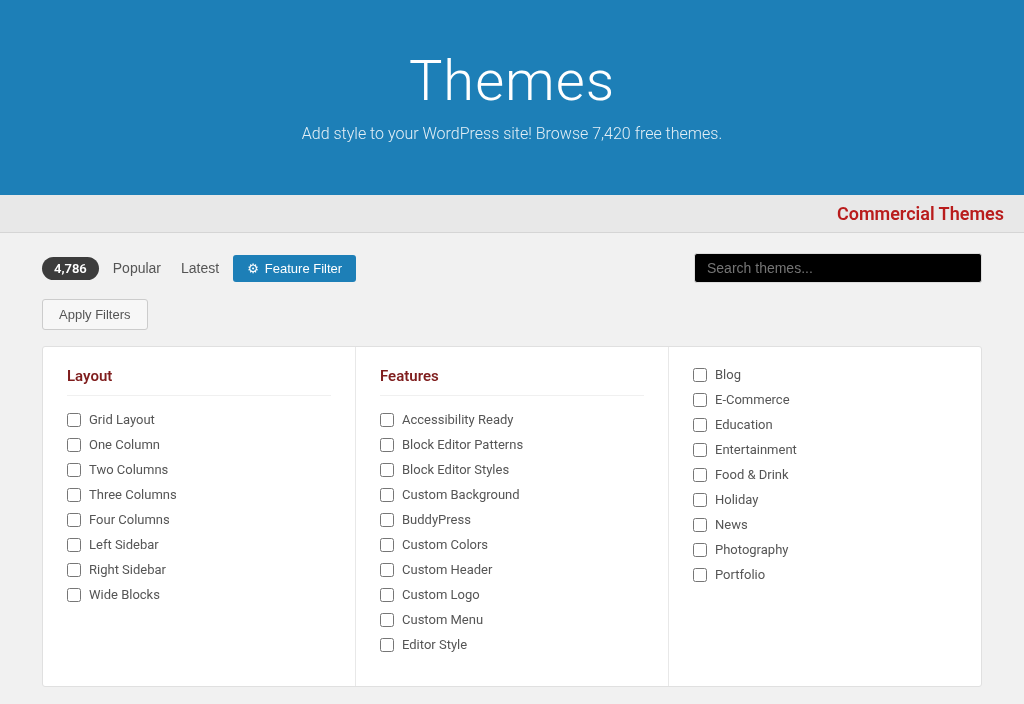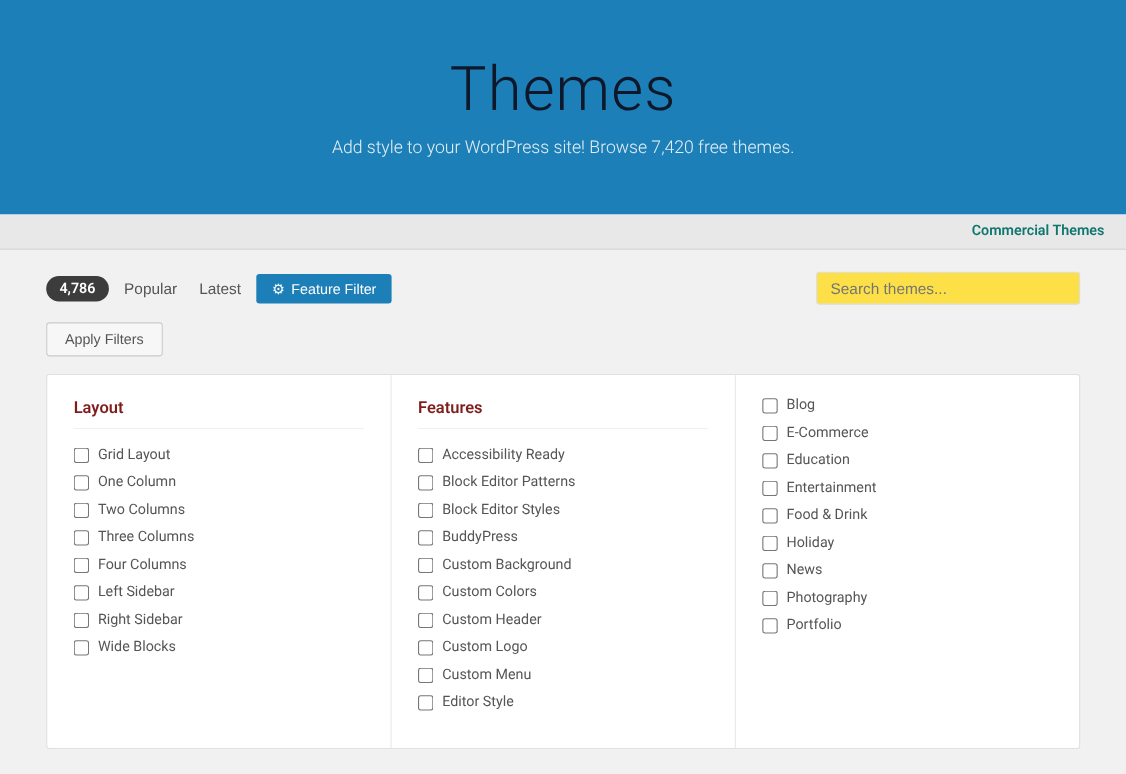--- a/index.html
+++ b/index.html
@@ -9,21 +9,21 @@
       color: #444;
     }
 
     
     .hero {
       background: #1d7fb7;
       text-align: center;
       padding: 48px 20px 52px;
     }
     .hero h1 {
-      color: #0f172a;
+      color: #ffffff;
       font-size: 56px;
       font-weight: 300;
       letter-spacing: 1px;
       margin-bottom: 10px;
     }
     .hero p {
       color: rgba(255,255,255,0.88);
       font-size: 16px;
       font-weight: 300;
     }
@@ -31,23 +31,23 @@
     
     .top-bar {
       background: #e8e8e8;
       border-bottom: 1px solid #d5d5d5;
       display: flex;
       justify-content: flex-end;
       align-items: center;
       padding: 8px 20px;
     }
     .top-bar a {
-      font-size: 13px;
+      font-size: 18px;
       font-weight: 600;
-      color: #0f766e;
+      color: #b91c1c;
       text-decoration: none;
       cursor: pointer;
     }
 
     
     .main-content {
       max-width: 980px;
       margin: 0 auto;
       padding: 20px 20px 40px;
     }
@@ -92,23 +92,23 @@
       gap: 6px;
     }
 
     .search-input {
       margin-left: auto;
       border: 1px solid #ddd;
       border-radius: 3px;
       padding: 6px 12px;
       font-size: 14px;
       color: #777;
-      width: 240px;
+      width: 288px;
       outline: none;
-      background: #fde047;
+      background: #000000;
     }
 
     
     .apply-filters-btn {
       background: #f7f7f7;
       border: 1px solid #ccc;
       border-radius: 3px;
       padding: 7px 16px;
       font-size: 13px;
       color: #555;
@@ -241,28 +241,28 @@
           </div>
           <div class="checkbox-item">
             <input type="checkbox" id="features-1" style="">
             <label for="features-1">Block Editor Patterns</label>
           </div>
           <div class="checkbox-item">
             <input type="checkbox" id="features-2" style="">
             <label for="features-2">Block Editor Styles</label>
           </div>
           <div class="checkbox-item">
+            <input type="checkbox" id="features-4" style="">
+            <label for="features-4">Custom Background</label>
+          </div>
+          <div class="checkbox-item">
             <input type="checkbox" id="features-3" style="">
             <label for="features-3">BuddyPress</label>
           </div>
           <div class="checkbox-item">
-            <input type="checkbox" id="features-4" style="">
-            <label for="features-4">Custom Background</label>
-          </div>
-          <div class="checkbox-item">
             <input type="checkbox" id="features-5" style="">
             <label for="features-5">Custom Colors</label>
           </div>
           <div class="checkbox-item">
             <input type="checkbox" id="features-6" style="">
             <label for="features-6">Custom Header</label>
           </div>
           <div class="checkbox-item">
             <input type="checkbox" id="features-7" style="">
             <label for="features-7">Custom Logo</label>

